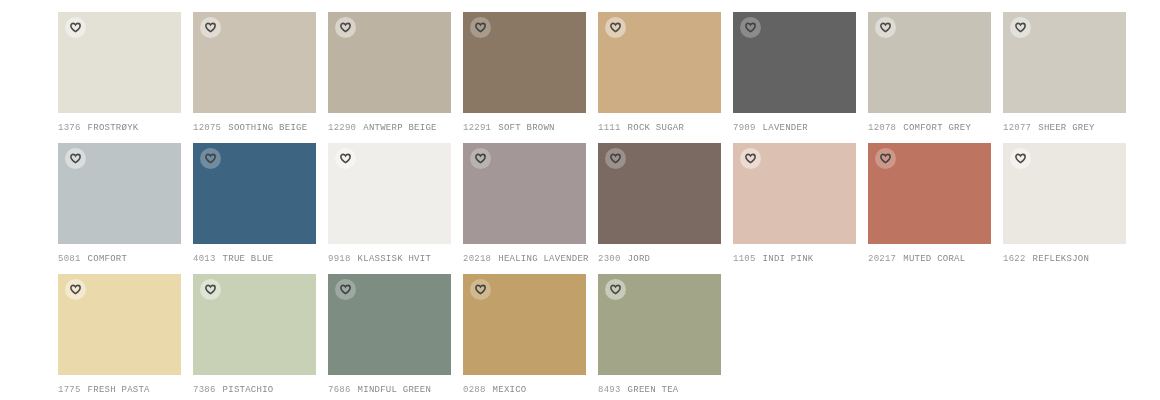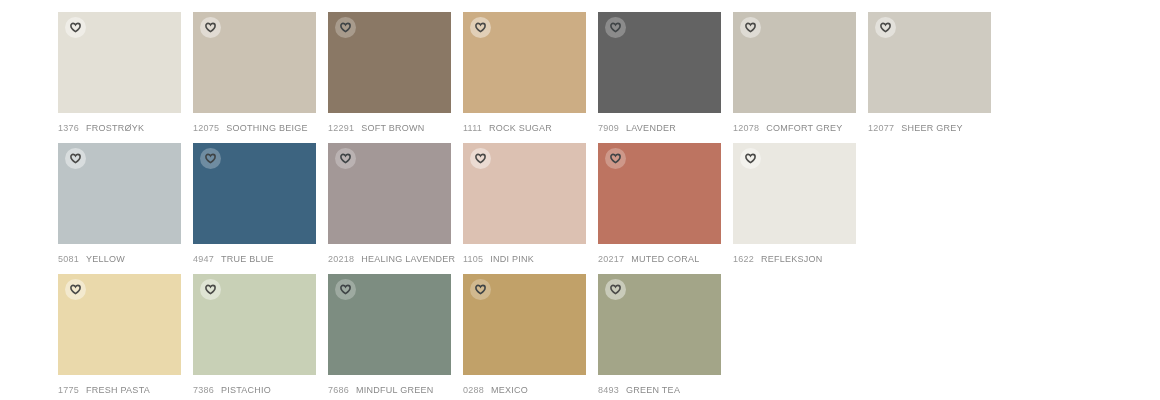--- a/index.html
+++ b/index.html
@@ -70,20 +70,21 @@
 
   .swatch-label {
     margin-top: 9px;
     font-size: 9px;
     line-height: 12px;
     color: #8d8d8d;
     letter-spacing: 0.25px;
     white-space: nowrap;
     display: flex;
     flex-direction: row;
+    font-family: Liberation Mono, monospace;
   }
 
   .swatch-code {
     color: #9a9a9a;
     margin-right: 7px;
   }
 
   .swatch-name {
     color: #8a8a8a;
   }
@@ -117,20 +118,35 @@
               </svg>
             </span>
           </div>
         </div>
         <div class="swatch-label">
           <span class="swatch-code">12075</span>
           <span class="swatch-name">SOOTHING BEIGE</span>
         </div>
       </div>
       <div class="swatch-card">
+        <div class="swatch-chip" style="background: rgb(189, 179, 163);">
+          <div class="fav-button">
+            <span class="heart-icon">
+              <svg viewBox="0 0 11 11">
+                <path d="M5.5 9.6 C5.5 9.6 0.9 6.6 0.9 3.75 C0.9 2.35 1.95 1.4 3.1 1.4 C4.0 1.4 4.9 1.95 5.5 2.9 C6.1 1.95 7.0 1.4 7.9 1.4 C9.05 1.4 10.1 2.35 10.1 3.75 C10.1 6.6 5.5 9.6 5.5 9.6 Z"></path>
+              </svg>
+            </span>
+          </div>
+        </div>
+        <div class="swatch-label">
+          <span class="swatch-code">12290</span>
+          <span class="swatch-name">ANTWERP BEIGE</span>
+        </div>
+      </div>
+      <div class="swatch-card">
         <div class="swatch-chip dark" style="background: rgb(138, 120, 101);">
           <div class="fav-button">
             <span class="heart-icon">
               <svg viewBox="0 0 11 11">
                 <path d="M5.5 9.6 C5.5 9.6 0.9 6.6 0.9 3.75 C0.9 2.35 1.95 1.4 3.1 1.4 C4.0 1.4 4.9 1.95 5.5 2.9 C6.1 1.95 7.0 1.4 7.9 1.4 C9.05 1.4 10.1 2.35 10.1 3.75 C10.1 6.6 5.5 9.6 5.5 9.6 Z"></path>
               </svg>
             </span>
           </div>
         </div>
         <div class="swatch-label">
@@ -205,54 +221,84 @@
           <div class="fav-button">
             <span class="heart-icon">
               <svg viewBox="0 0 11 11">
                 <path d="M5.5 9.6 C5.5 9.6 0.9 6.6 0.9 3.75 C0.9 2.35 1.95 1.4 3.1 1.4 C4.0 1.4 4.9 1.95 5.5 2.9 C6.1 1.95 7.0 1.4 7.9 1.4 C9.05 1.4 10.1 2.35 10.1 3.75 C10.1 6.6 5.5 9.6 5.5 9.6 Z"></path>
               </svg>
             </span>
           </div>
         </div>
         <div class="swatch-label">
           <span class="swatch-code">5081</span>
-          <span class="swatch-name">YELLOW</span>
+          <span class="swatch-name">COMFORT</span>
         </div>
       </div>
       <div class="swatch-card">
         <div class="swatch-chip dark" style="background: rgb(61, 100, 128);">
           <div class="fav-button">
             <span class="heart-icon">
               <svg viewBox="0 0 11 11">
                 <path d="M5.5 9.6 C5.5 9.6 0.9 6.6 0.9 3.75 C0.9 2.35 1.95 1.4 3.1 1.4 C4.0 1.4 4.9 1.95 5.5 2.9 C6.1 1.95 7.0 1.4 7.9 1.4 C9.05 1.4 10.1 2.35 10.1 3.75 C10.1 6.6 5.5 9.6 5.5 9.6 Z"></path>
               </svg>
             </span>
           </div>
         </div>
         <div class="swatch-label">
-          <span class="swatch-code">4947</span>
+          <span class="swatch-code">4013</span>
           <span class="swatch-name">TRUE BLUE</span>
+        </div>
+      </div>
+      <div class="swatch-card">
+        <div class="swatch-chip" style="background: rgb(239, 238, 234);">
+          <div class="fav-button">
+            <span class="heart-icon">
+              <svg viewBox="0 0 11 11">
+                <path d="M5.5 9.6 C5.5 9.6 0.9 6.6 0.9 3.75 C0.9 2.35 1.95 1.4 3.1 1.4 C4.0 1.4 4.9 1.95 5.5 2.9 C6.1 1.95 7.0 1.4 7.9 1.4 C9.05 1.4 10.1 2.35 10.1 3.75 C10.1 6.6 5.5 9.6 5.5 9.6 Z"></path>
+              </svg>
+            </span>
+          </div>
+        </div>
+        <div class="swatch-label">
+          <span class="swatch-code">9918</span>
+          <span class="swatch-name">KLASSISK HVIT</span>
         </div>
       </div>
       <div class="swatch-card">
         <div class="swatch-chip dark" style="background: rgb(163, 152, 151);">
           <div class="fav-button">
             <span class="heart-icon">
               <svg viewBox="0 0 11 11">
                 <path d="M5.5 9.6 C5.5 9.6 0.9 6.6 0.9 3.75 C0.9 2.35 1.95 1.4 3.1 1.4 C4.0 1.4 4.9 1.95 5.5 2.9 C6.1 1.95 7.0 1.4 7.9 1.4 C9.05 1.4 10.1 2.35 10.1 3.75 C10.1 6.6 5.5 9.6 5.5 9.6 Z"></path>
               </svg>
             </span>
           </div>
         </div>
         <div class="swatch-label">
           <span class="swatch-code">20218</span>
           <span class="swatch-name">HEALING LAVENDER</span>
         </div>
       </div>
       <div class="swatch-card">
+        <div class="swatch-chip dark" style="background: rgb(122, 106, 98);">
+          <div class="fav-button">
+            <span class="heart-icon">
+              <svg viewBox="0 0 11 11">
+                <path d="M5.5 9.6 C5.5 9.6 0.9 6.6 0.9 3.75 C0.9 2.35 1.95 1.4 3.1 1.4 C4.0 1.4 4.9 1.95 5.5 2.9 C6.1 1.95 7.0 1.4 7.9 1.4 C9.05 1.4 10.1 2.35 10.1 3.75 C10.1 6.6 5.5 9.6 5.5 9.6 Z"></path>
+              </svg>
+            </span>
+          </div>
+        </div>
+        <div class="swatch-label">
+          <span class="swatch-code">2300</span>
+          <span class="swatch-name">JORD</span>
+        </div>
+      </div>
+      <div class="swatch-card">
         <div class="swatch-chip" style="background: rgb(220, 193, 178);">
           <div class="fav-button">
             <span class="heart-icon">
               <svg viewBox="0 0 11 11">
                 <path d="M5.5 9.6 C5.5 9.6 0.9 6.6 0.9 3.75 C0.9 2.35 1.95 1.4 3.1 1.4 C4.0 1.4 4.9 1.95 5.5 2.9 C6.1 1.95 7.0 1.4 7.9 1.4 C9.05 1.4 10.1 2.35 10.1 3.75 C10.1 6.6 5.5 9.6 5.5 9.6 Z"></path>
               </svg>
             </span>
           </div>
         </div>
         <div class="swatch-label">

